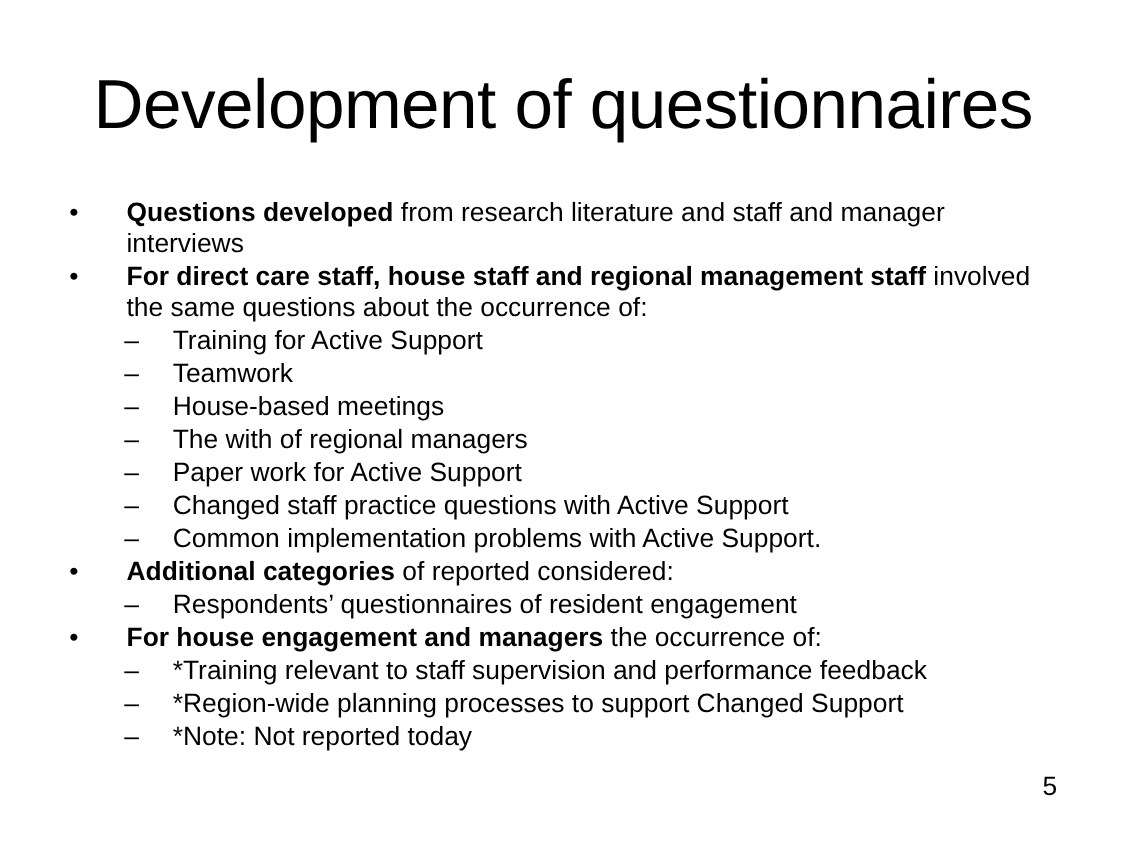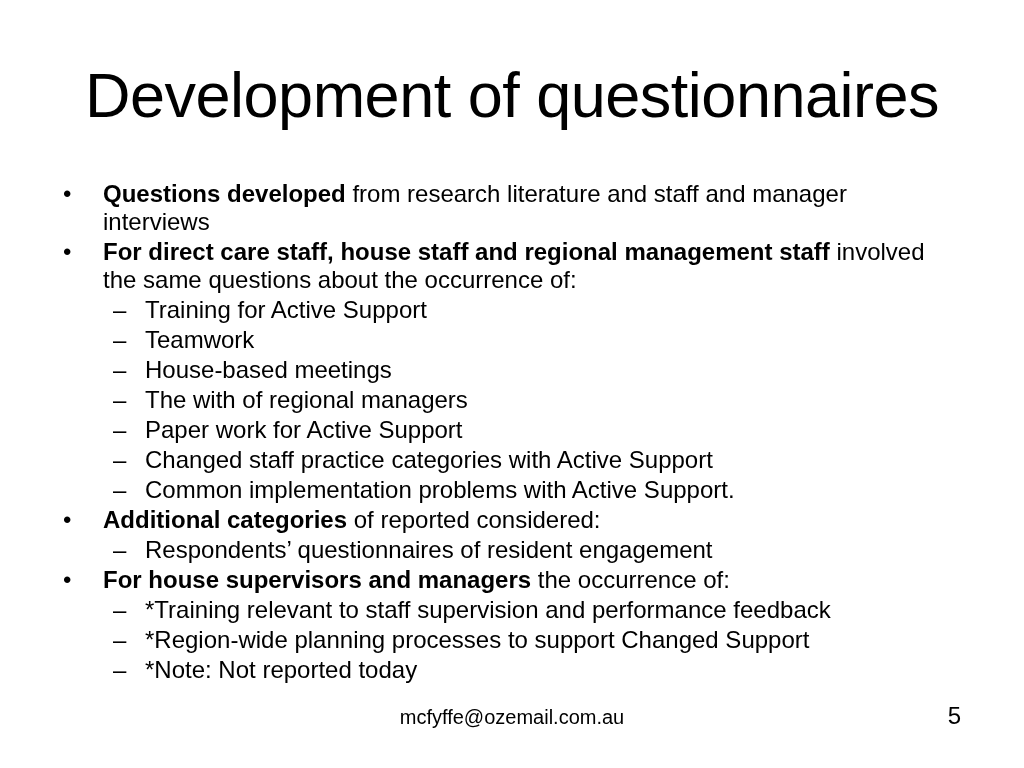--- a/index.html
+++ b/index.html
@@ -49,20 +49,21 @@
     width: 40px;
   }
   .l2 {
     margin-left: 50px;
   }
   .l2 .marker {
     width: 32px;
   }
   .item .text {
     flex: 1 1 auto;
+    margin-left: 12px;
   }
   .item .text b {
     font-weight: 700;
   }
   .footer-email {
     position: absolute;
     top: 705px;
     left: 0;
     width: 1024px;
     text-align: center;
@@ -117,56 +118,55 @@
       <span class="text">The with of regional managers</span>
     </div>
 
     <div class="item l2">
       <span class="marker">–</span>
       <span class="text">Paper work for Active Support</span>
     </div>
 
     <div class="item l2">
       <span class="marker">–</span>
-      <span class="text">Changed staff practice categories with Active Support</span>
+      <span class="text">Changed staff practice questions with Active Support</span>
     </div>
 
     <div class="item l2">
       <span class="marker">–</span>
       <span class="text">Common implementation problems with Active Support.</span>
     </div>
 
     <div class="item l1">
       <span class="marker">•</span>
       <span class="text"><b>Additional categories</b><span> of reported considered:</span></span>
     </div>
 
     <div class="item l2">
       <span class="marker">–</span>
       <span class="text">Respondents’ questionnaires of resident engagement</span>
     </div>
 
     <div class="item l1">
       <span class="marker">•</span>
-      <span class="text"><b>For house supervisors and managers</b><span> the occurrence of:</span></span>
+      <span class="text"><b>For house engagement and managers</b><span> the occurrence of:</span></span>
     </div>
 
     <div class="item l2">
       <span class="marker">–</span>
       <span class="text">*Training relevant to staff supervision and performance feedback</span>
     </div>
 
     <div class="item l2">
       <span class="marker">–</span>
       <span class="text">*Region-wide planning processes to support Changed Support</span>
     </div>
 
     <div class="item l2">
       <span class="marker">–</span>
       <span class="text">*Note: Not reported today</span>
     </div>
 
   </div>
 
-  <div class="footer-email">mcfyffe@ozemail.com.au</div>
   <div class="page-number">5</div>
 
 </div>
 
 </body></html>

